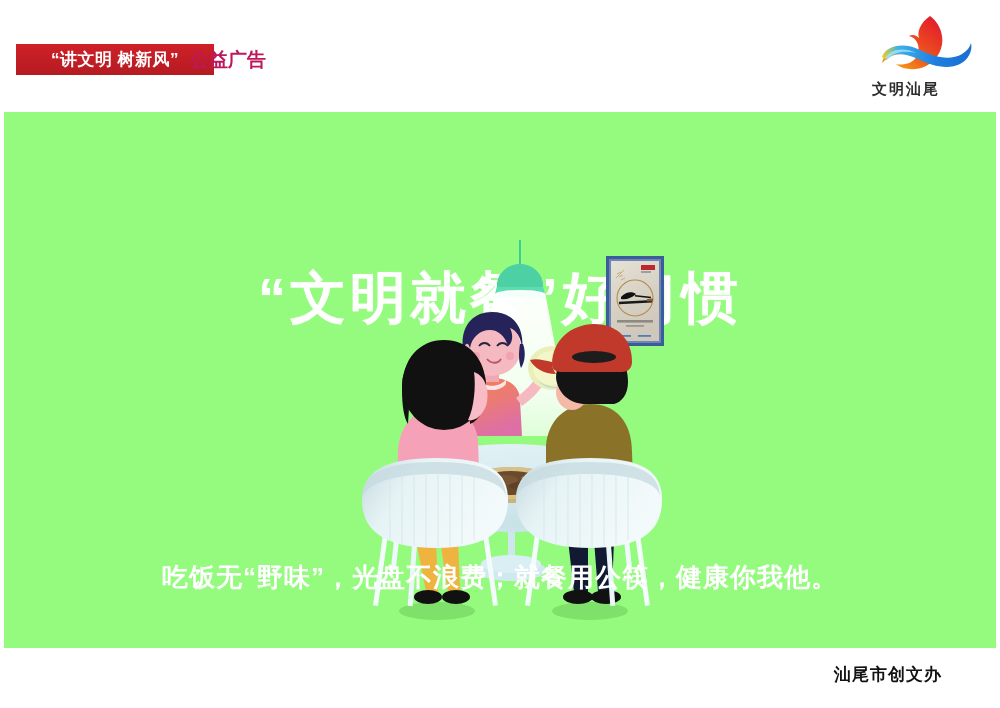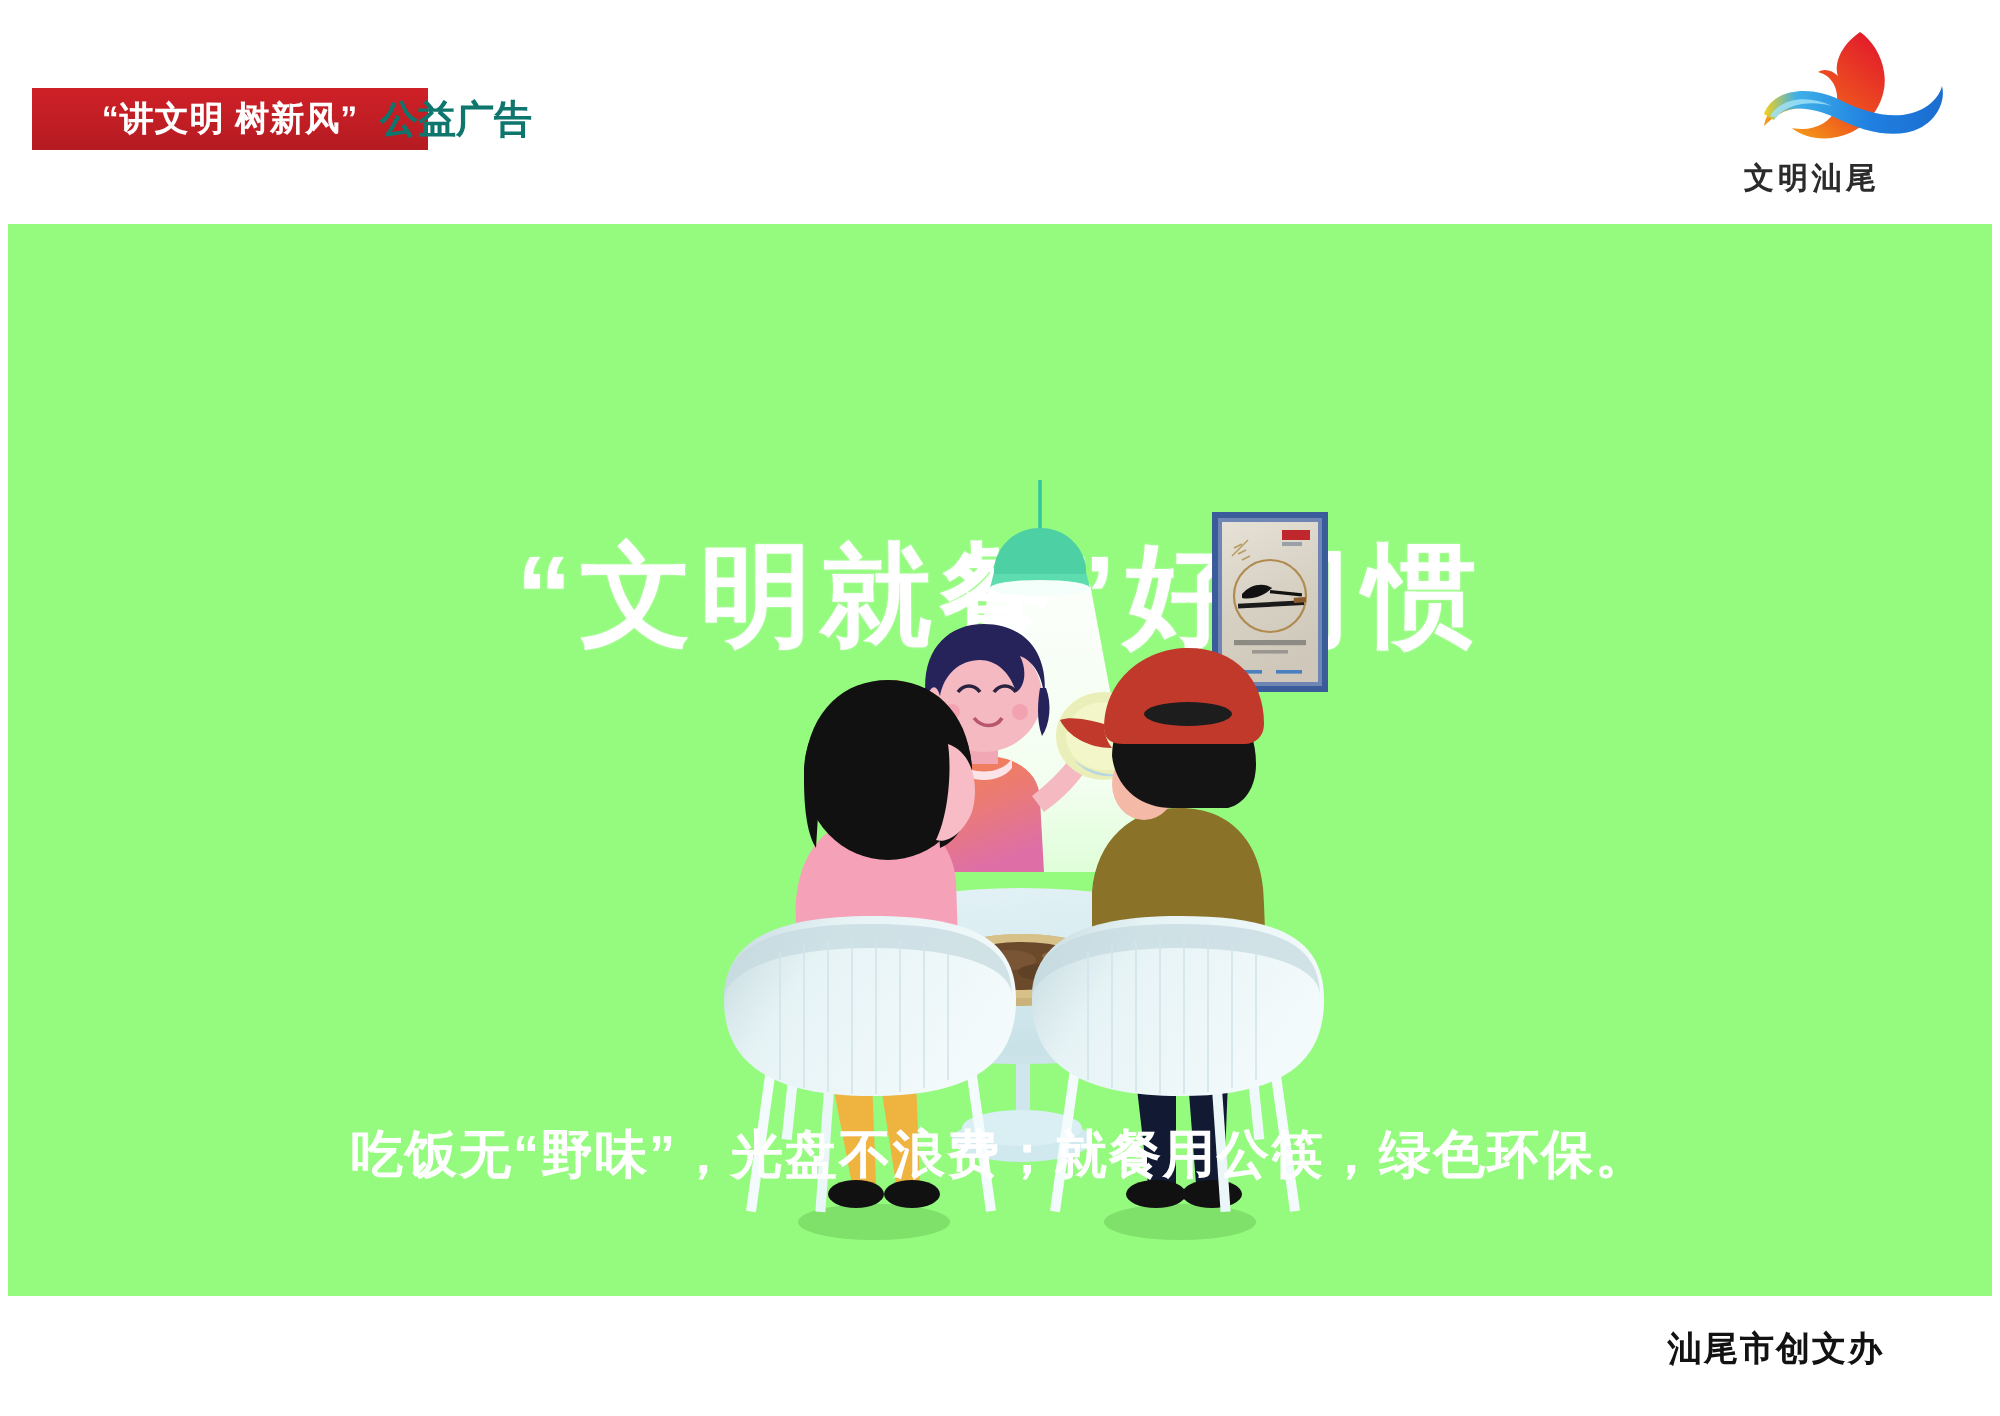--- a/index.html
+++ b/index.html
@@ -39,21 +39,21 @@
     font-weight: bold;
     letter-spacing: 0.5px;
     white-space: nowrap;
     line-height: 1;
   }
   #psa-label {
     position: absolute;
     left: 190px; top: 47px;
     font-size: 19px;
     font-weight: bold;
-    color: #0f766e;
+    color: #be185d;
     letter-spacing: 0px;
     white-space: nowrap;
   }
   #header-slogan {
     position: absolute;
     left: 318px; top: 42px;
     font-size: 27px;
     font-weight: bold;
     color: #b01d1d;
     letter-spacing: 9px;
@@ -444,18 +444,18 @@
           <line x1="228" y1="230" x2="228" y2="306"></line>
           <line x1="240" y1="229" x2="240" y2="307"></line>
           <line x1="252" y1="229" x2="252" y2="307"></line>
           <line x1="264" y1="230" x2="264" y2="306"></line>
           <line x1="276" y1="232" x2="276" y2="304"></line>
           <line x1="288" y1="236" x2="288" y2="300"></line>
         </g>
       </g>
     </svg>
 
-    <div id="sub-slogan">吃饭无“野味”，光盘不浪费；就餐用公筷，绿色环保。</div>
+    <div id="sub-slogan">吃饭无“野味”，光盘不浪费；就餐用公筷，健康你我他。</div>
   </div>
 
   <div id="footer-org">汕尾市创文办</div>
 
 </div>
 
 </body></html>

